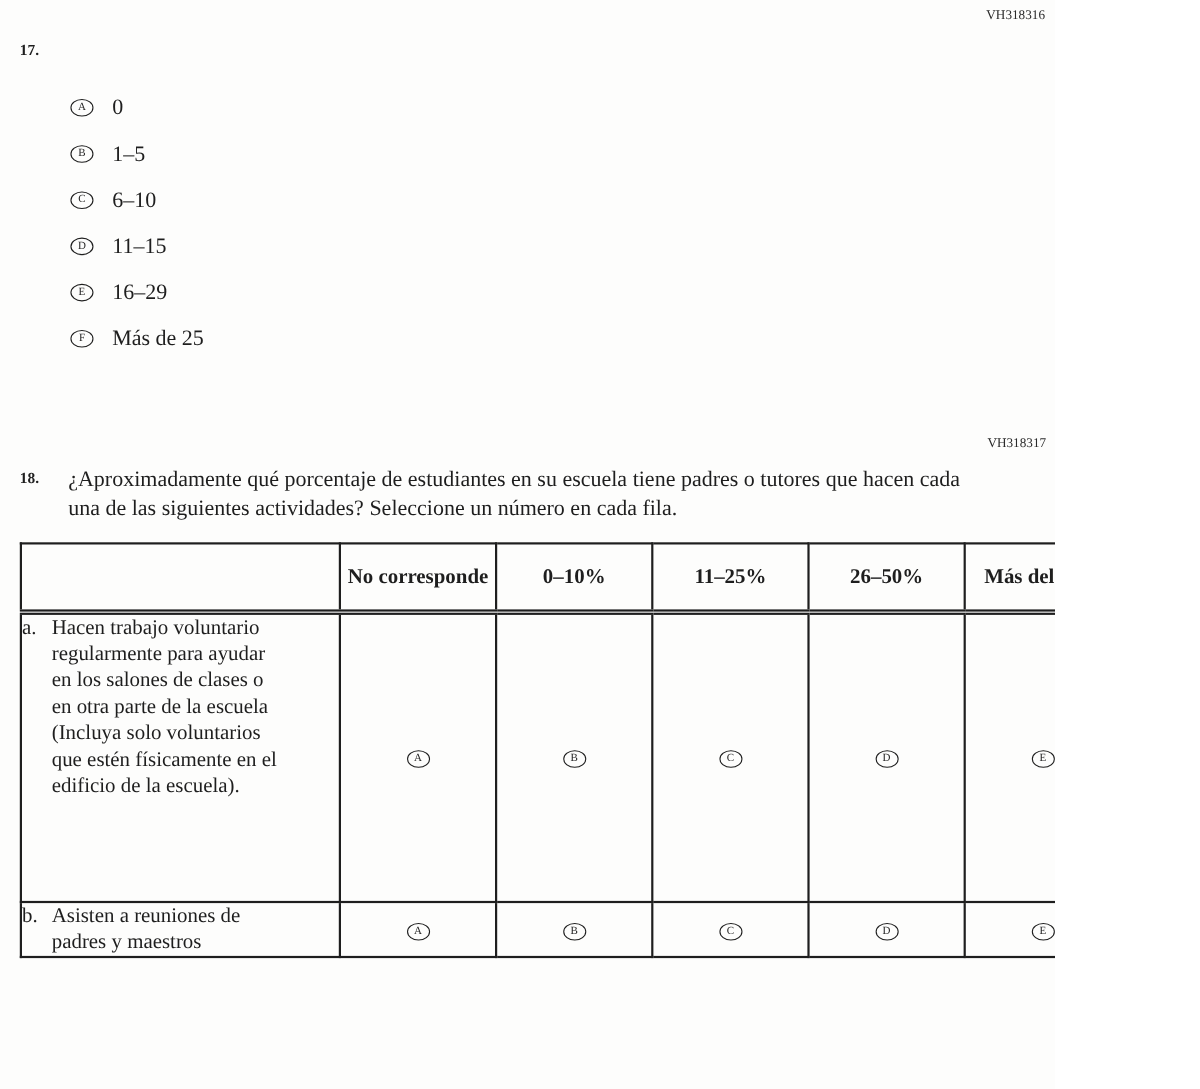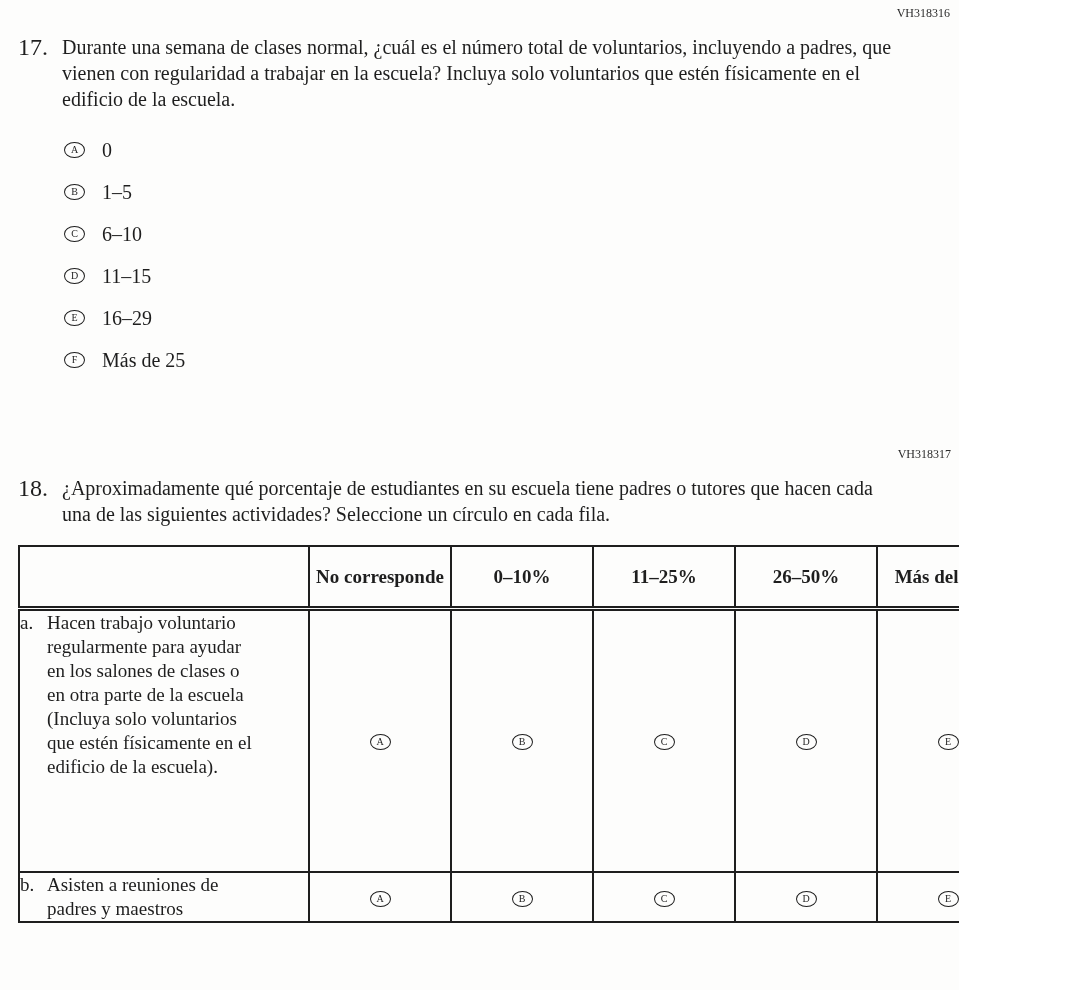--- a/index.html
+++ b/index.html
@@ -14,21 +14,21 @@
     height: 990px;
     background: #fdfdfc;
     overflow: hidden;
   }
 
   .code { font-size: 12px; color: #2a2a2a; }
   .code-topright { text-align: right; padding: 6px 9px 0 0; }
   .code-q18 { text-align: right; padding-right: 8px; margin-top: 66px; }
 
   .question { display: flex; padding-left: 18px; margin-top: 13px; }
-  .qnum { font-weight: normal; font-size: 24px; width: 44px; flex: 0 0 auto; line-height: 26px; }
+  .qnum { font-weight: bold; font-size: 14px; width: 44px; flex: 0 0 auto; line-height: 26px; }
   .qtext { font-size: 20px; line-height: 26px; max-width: 838px; }
   .qtext b { font-weight: normal; }
 
   .options { margin: 17px 0 0 64px; }
   .option { display: flex; align-items: center; height: 42px; }
   .bubble {
     display: inline-flex;
     align-items: center;
     justify-content: center;
     width: 21px; height: 16px;
@@ -78,21 +78,20 @@
 </style>
 </head>
 <body>
 
 <div class="page">
 
   <div class="code code-topright">VH318316</div>
 
   <div class="question">
     <div class="qnum">17.</div>
-    <div class="qtext">Durante una semana de clases normal, ¿cuál es el número total de voluntarios, incluyendo a padres, que vienen con regularidad a trabajar en la escuela? Incluya solo voluntarios que estén físicamente en el edificio de la escuela.</div>
   </div>
 
   <div class="options">
     <div class="option">
       <span class="bubble">A</span>
       <span class="opt-label">0</span>
     </div>
     <div class="option">
       <span class="bubble">B</span>
       <span class="opt-label">1–5</span>
@@ -112,21 +111,21 @@
     <div class="option">
       <span class="bubble">F</span>
       <span class="opt-label">Más de 25</span>
     </div>
   </div>
 
   <div class="code code-q18">VH318317</div>
 
   <div class="question">
     <div class="qnum">18.</div>
-    <div class="qtext"><span>¿Aproximadamente qué porcentaje de estudiantes en su escuela tiene padres o tutores que hacen cada una de las siguientes actividades? Seleccione </span><b>un</b><span> círculo en cada fila.</span></div>
+    <div class="qtext"><span>¿Aproximadamente qué porcentaje de estudiantes en su escuela tiene padres o tutores que hacen cada una de las siguientes actividades? Seleccione </span><b>un</b><span> número en cada fila.</span></div>
   </div>
 
   <table class="qtable">
     <colgroup>
       <col style="width:290px">
       <col style="width:142px">
       <col style="width:142px">
       <col style="width:142px">
       <col style="width:142px">
       <col style="width:142px">

